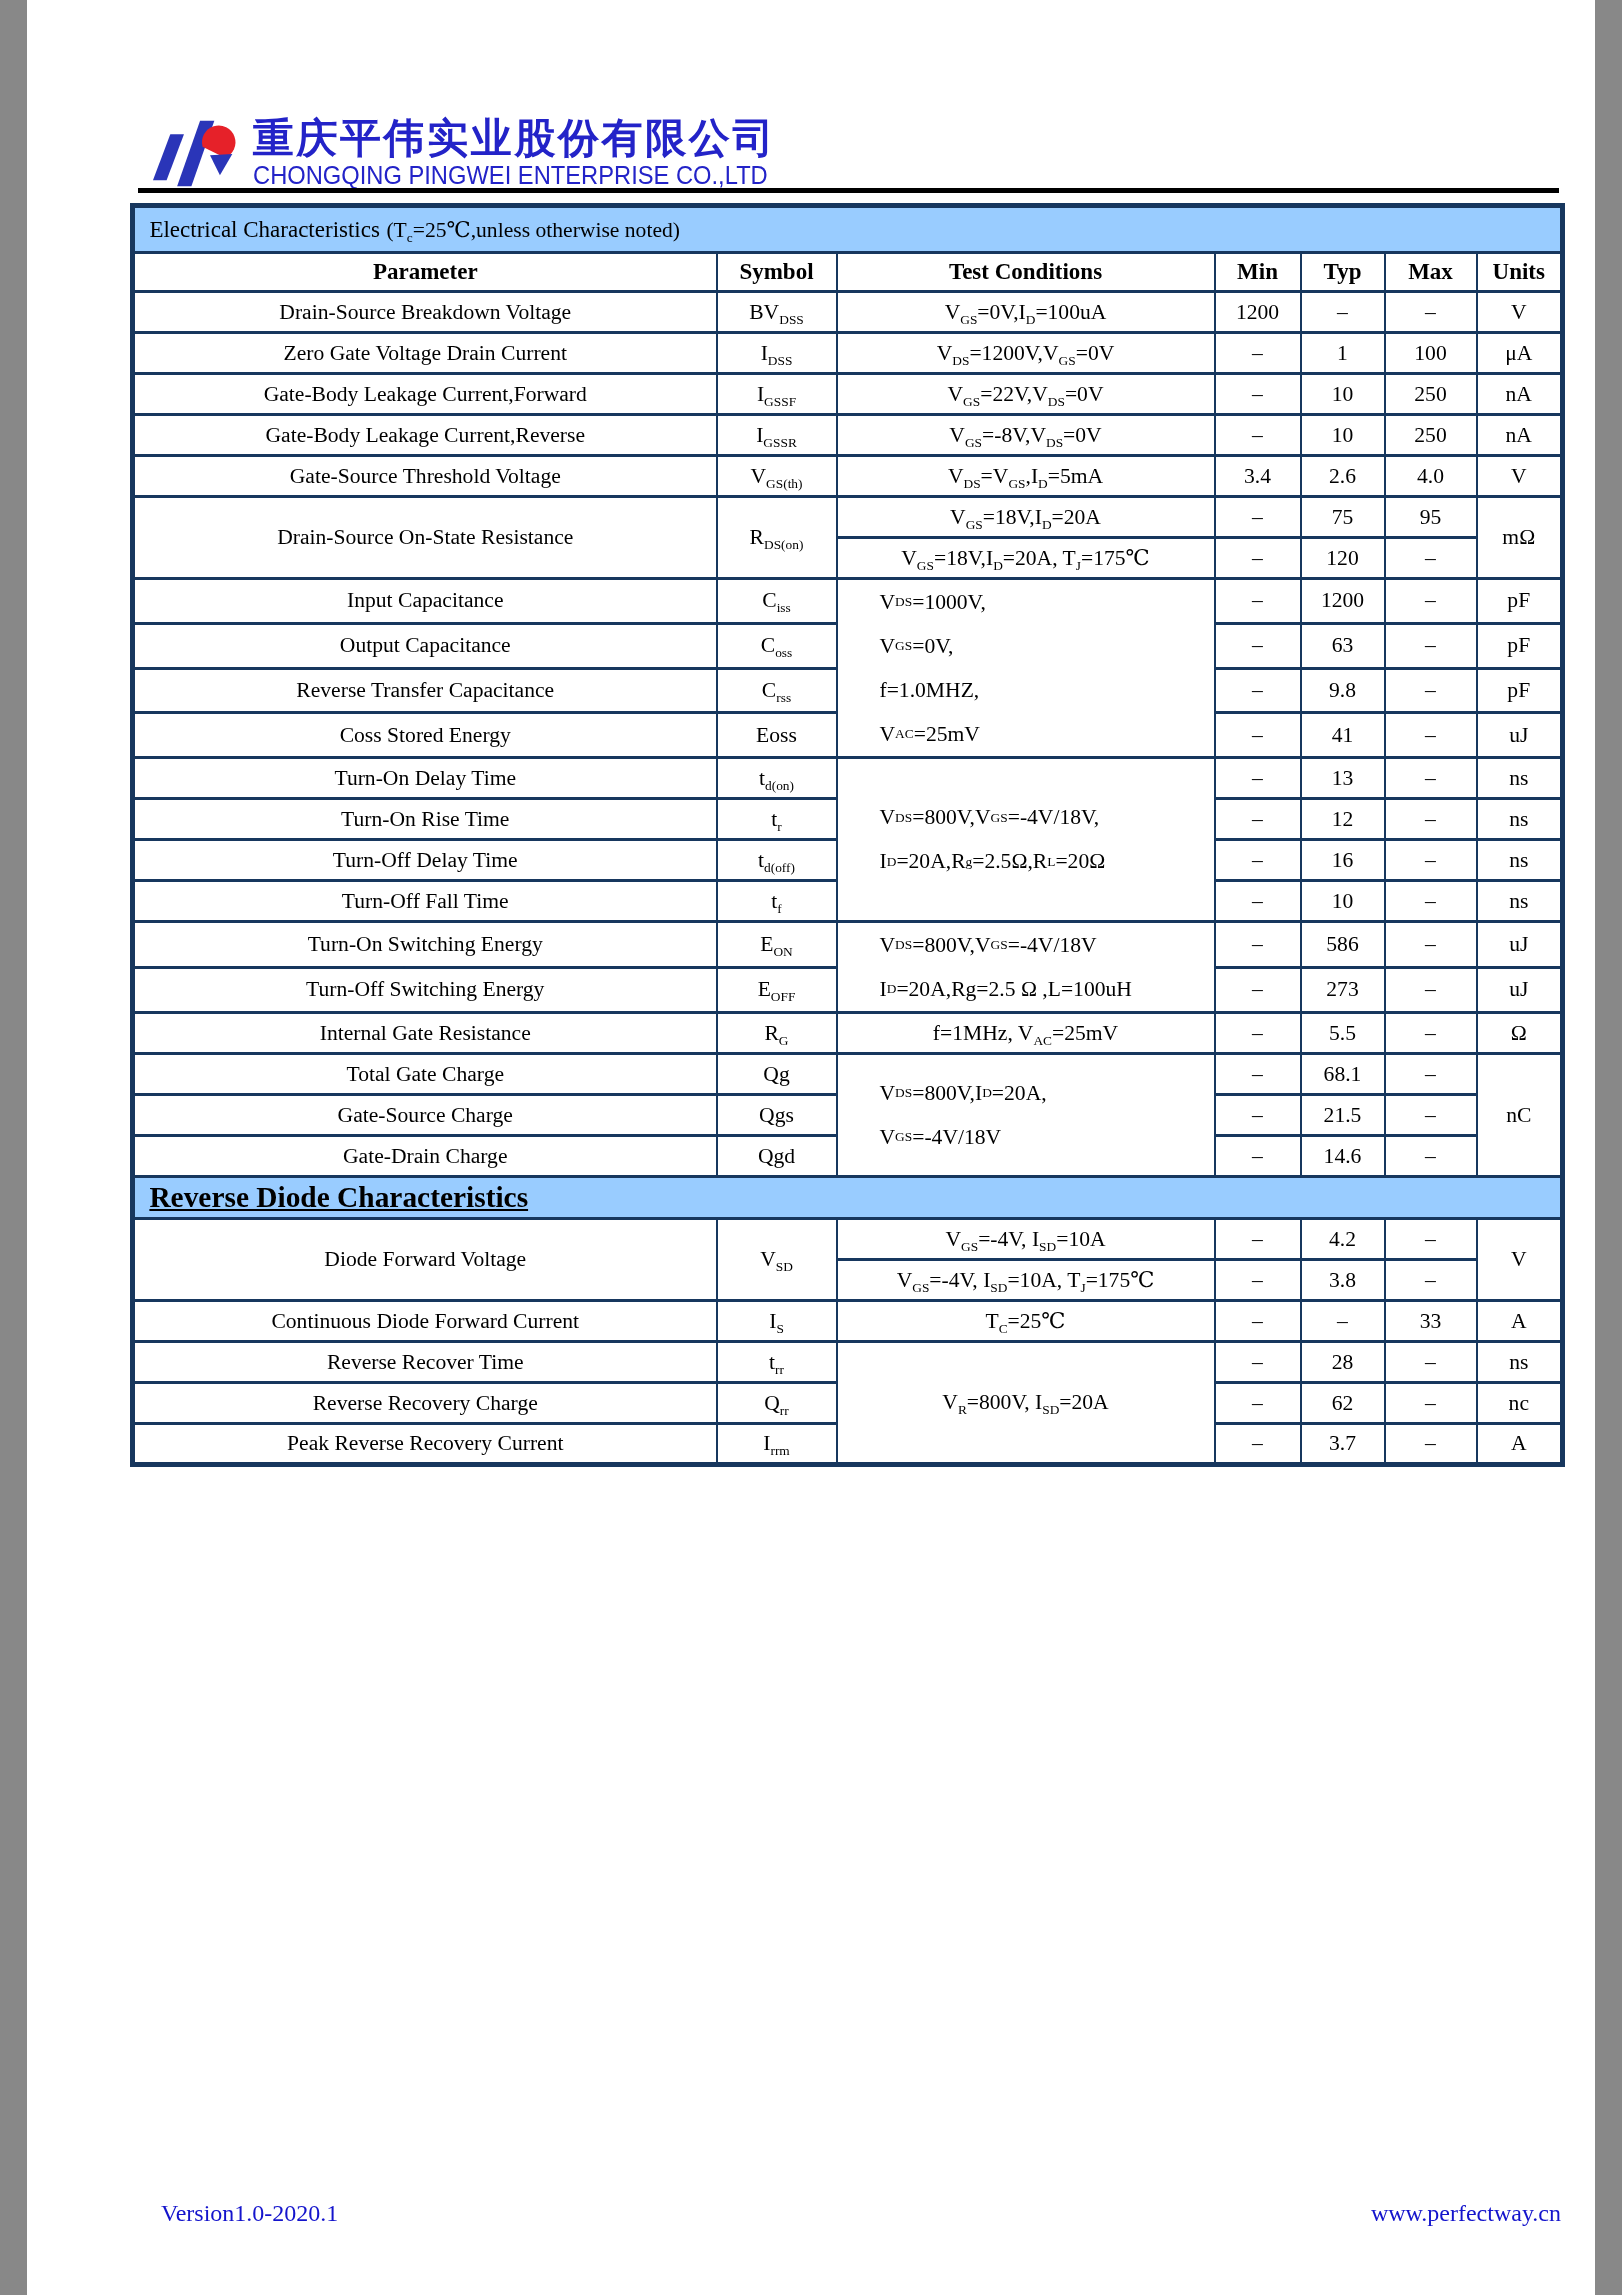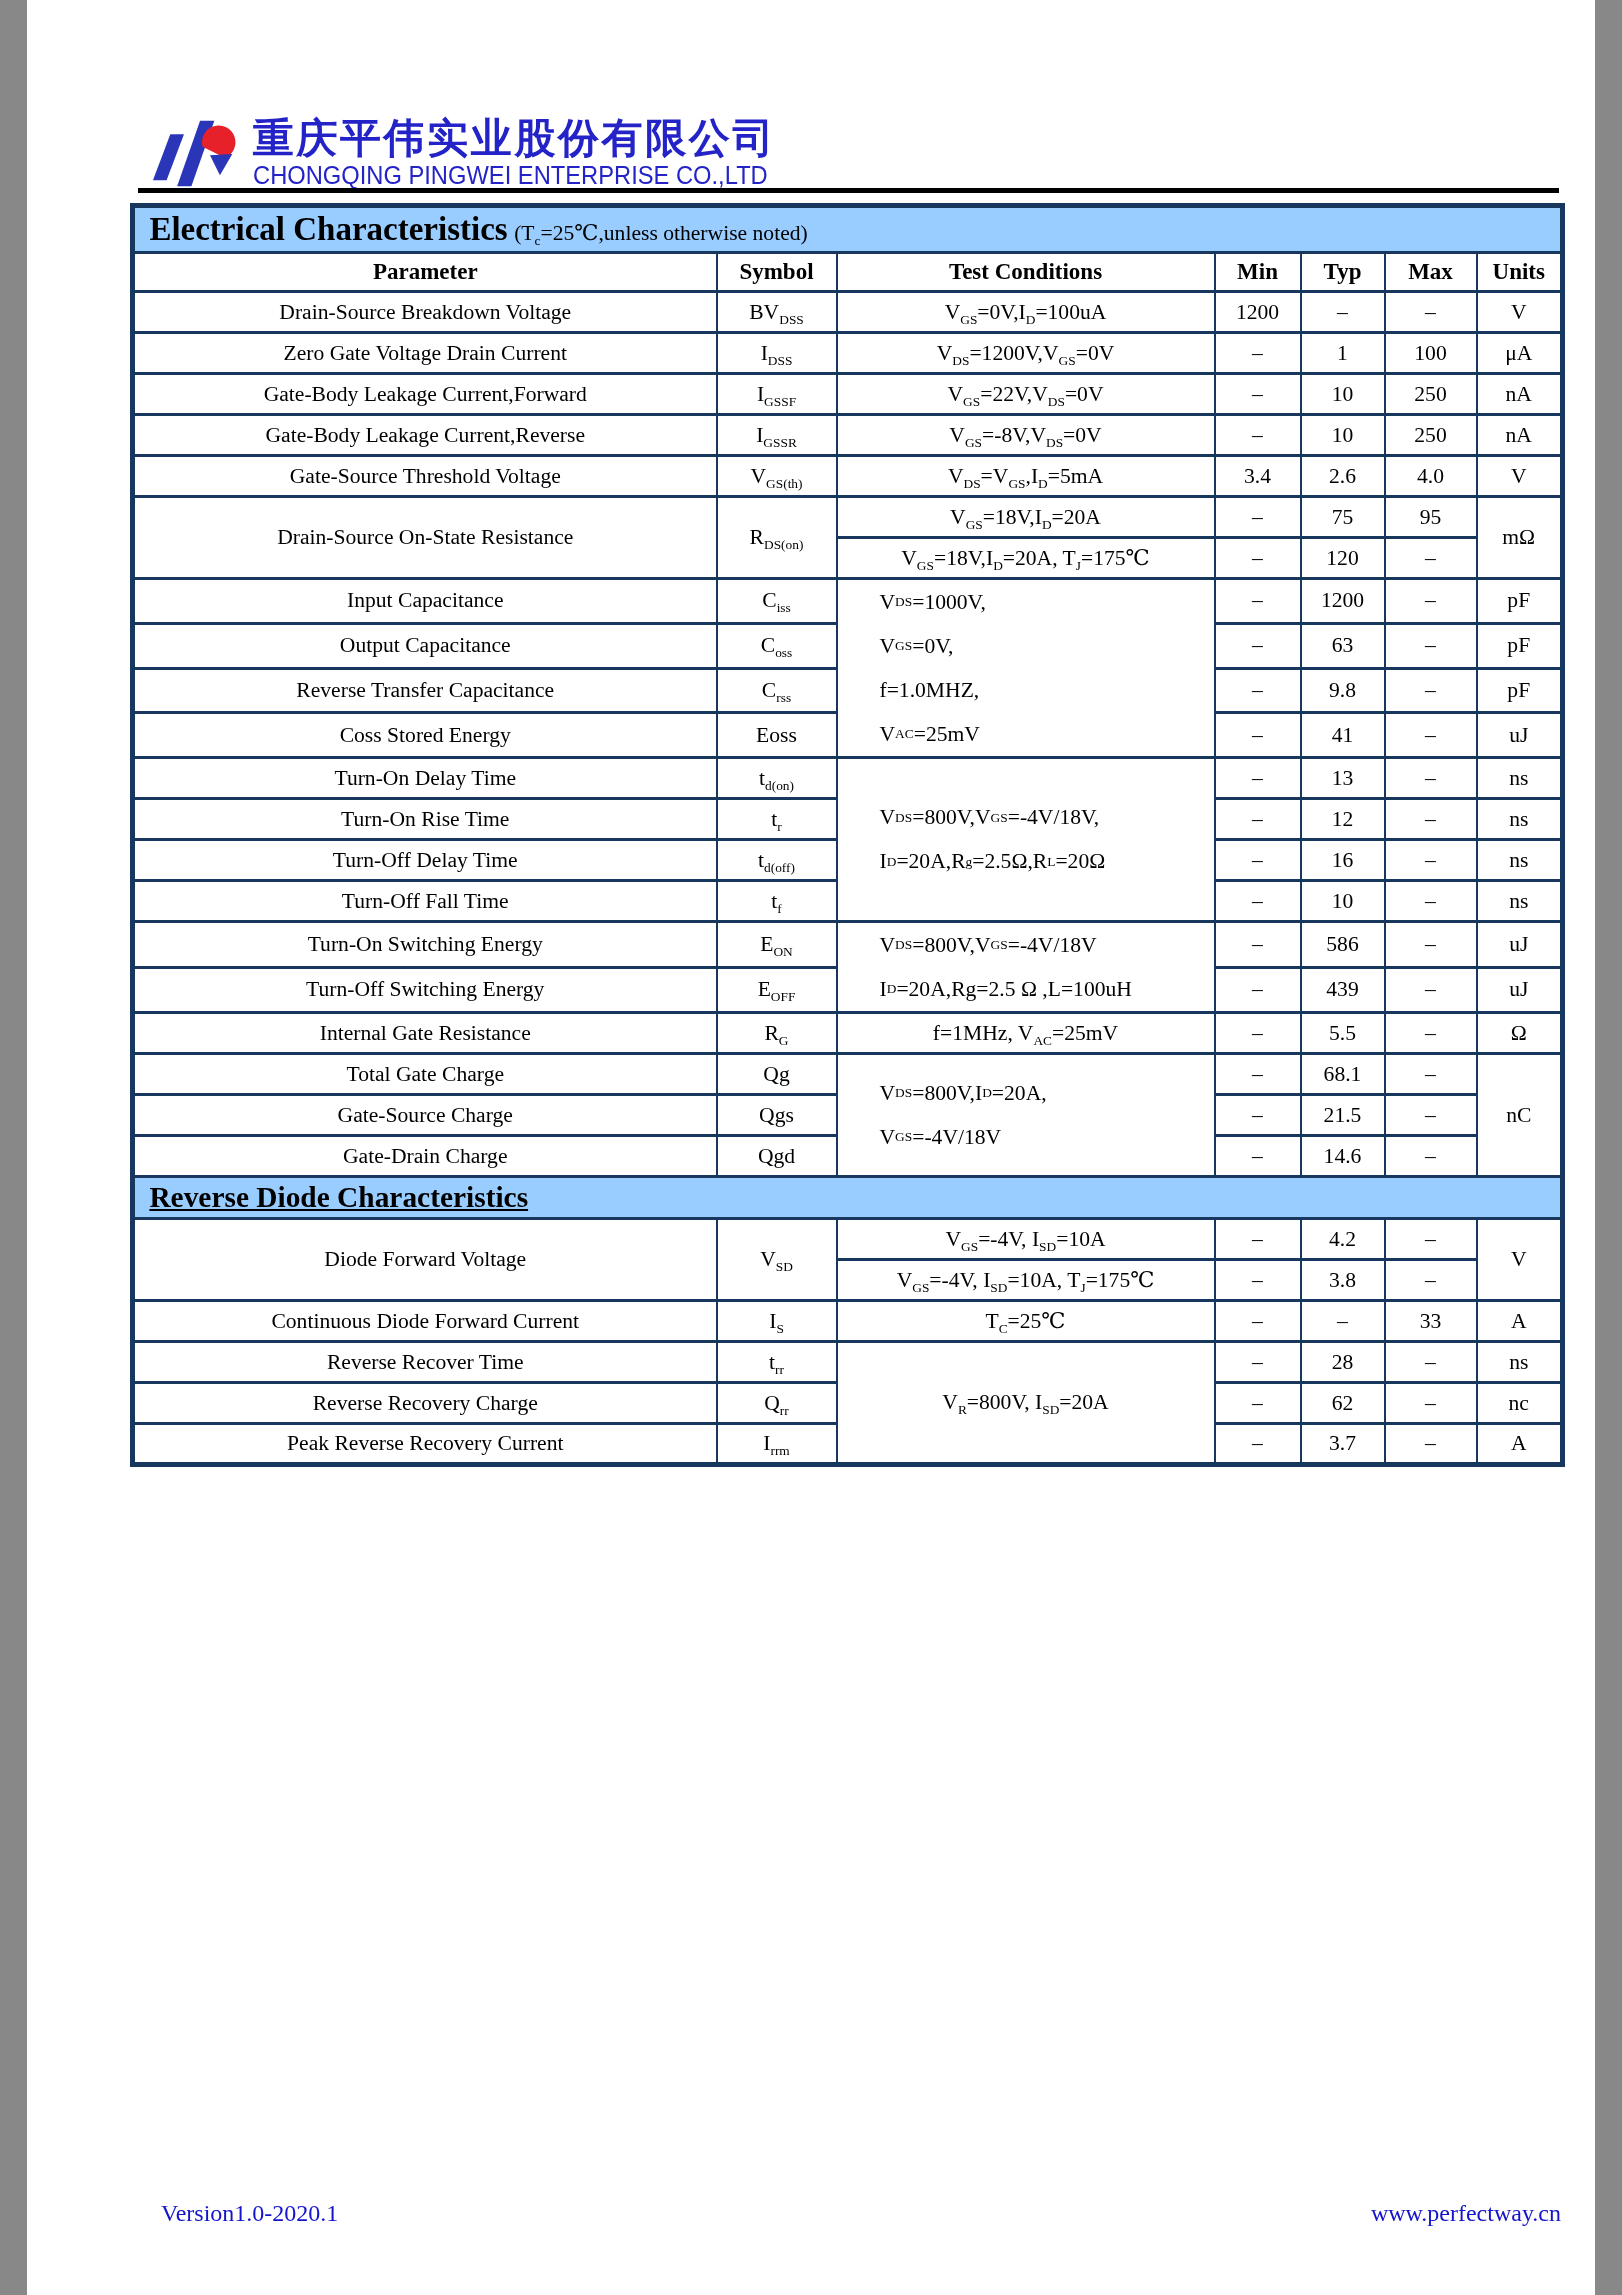--- a/index.html
+++ b/index.html
@@ -29,21 +29,21 @@
     border-collapse:collapse; table-layout:fixed;
     border:5.2px solid #17375e;
   }
   table.ec td {
     border:2.6px solid #17375e; border-top-width:3.9px; border-bottom-width:3.9px;
     font-size:21.6px; text-align:center; vertical-align:middle;
     padding:0; overflow:hidden;
   }
   tr.title-row { height:47px; }
   tr.title-row td { background:#99ccff; text-align:left; padding-left:14.4px; }
-  .tbl-title { font-weight:bold; font-size:33px; }
+  .tbl-title { font-weight:normal; font-size:23px; }
   .tbl-note  { font-size:21.6px; margin-left:6.5px;margin-top:43px; }
   tr.head-row { height:39px; }
   tr.head-row td { font-weight:bold; font-size:23px; }
   tr.data { height:41px; }
   td.p { text-align:left; padding-left:15.7px; }
   td.c { text-align:left; padding-left:14.4px; }
   td.cond-block { text-align:left; vertical-align:top; }
   .cond-line { height:44px; display:flex; align-items:center; padding-left:13px;margin-left:29px; }
   td.cond-center { text-align:left; padding-left:14.4px; vertical-align:middle; }
   tr.section-row { height:42px;text-decoration:underline; }
@@ -249,21 +249,21 @@
       </td>
       <td>–</td>
       <td>586</td>
       <td>–</td>
       <td>uJ</td>
     </tr>
     <tr class="data">
       <td class="p">Turn-Off Switching Energy</td>
       <td>E<sub>OFF</sub></td>
       <td>–</td>
-      <td>439</td>
+      <td>273</td>
       <td>–</td>
       <td>uJ</td>
     </tr>
 
     <tr class="data">
       <td class="p">Internal Gate Resistance</td>
       <td>R<sub>G</sub></td>
       <td class="c">f=1MHz, V<sub>AC</sub>=25mV</td>
       <td>–</td>
       <td>5.5</td>

